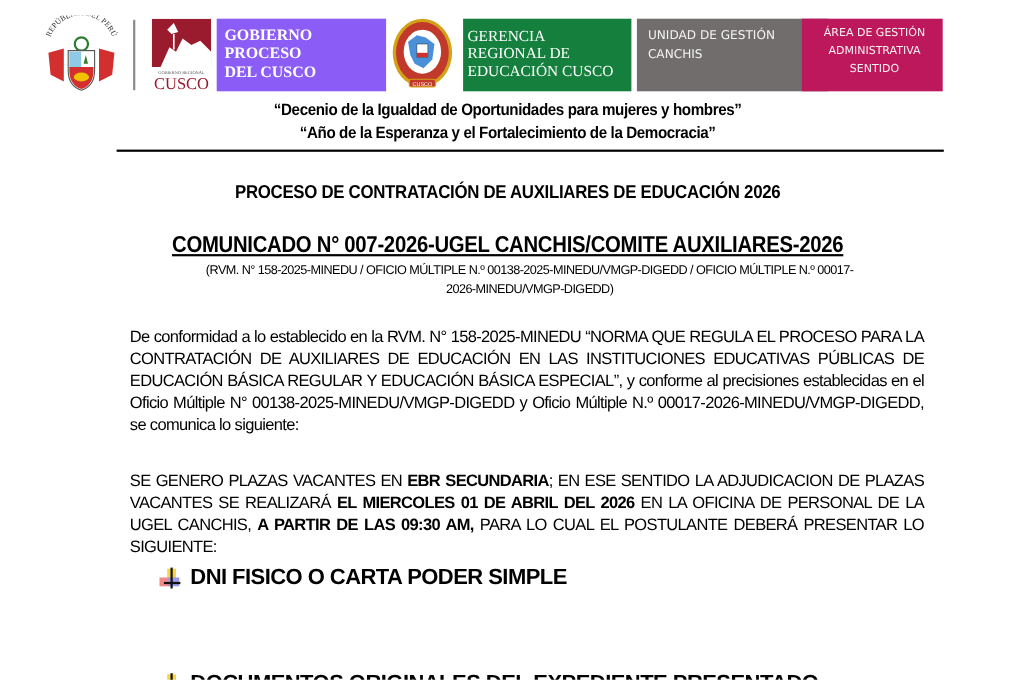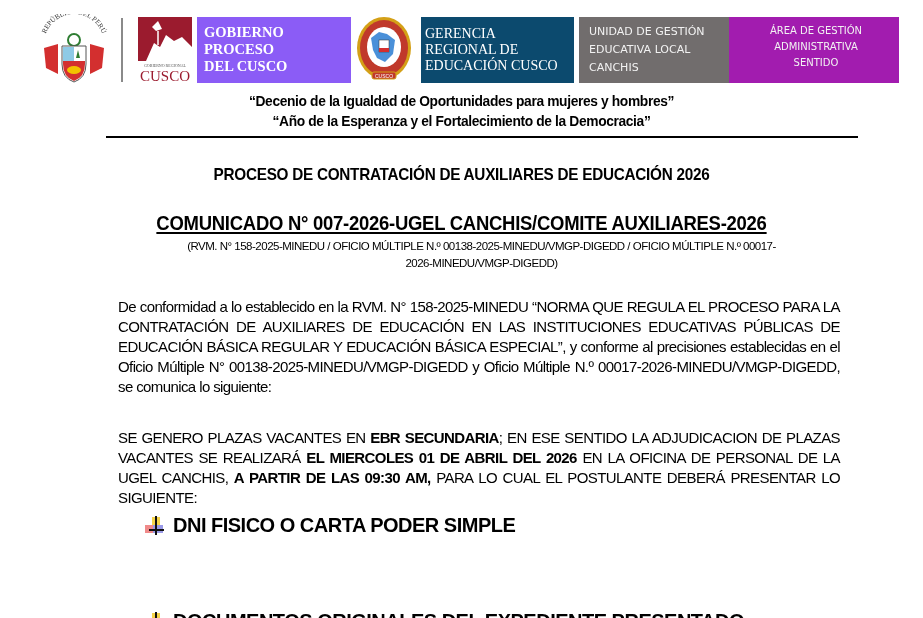--- a/index.html
+++ b/index.html
@@ -5,23 +5,23 @@
   html, body { margin:0; padding:0; background:#ffffff; }
   body { width:923px; height:618px; position:relative; overflow:hidden; font-family:"Liberation Sans", sans-serif; color:#000; }
   .abs { position:absolute; }
   
   .divider { left:121px; top:18px; width:2px; height:64px; background:#8a8a8a; }
   .coat { left:36px; top:14px; width:76px; height:72px; }
   .cusco-logo { left:138px; top:17px; width:54px; height:66px; }
   .box { top:17px; height:66px; box-sizing:border-box; }
   .box-red { left:197px; width:154px; background:#8b5cf6; color:#ffffff; font-family:"Liberation Serif", serif; font-weight:bold; font-size:14.5px; line-height:17px; padding:7px 0 0 7px; }
   .emblem { left:355px; top:14px; width:58px; height:70px; }
-  .box-lgray { left:421px; width:153px; background:#0c4a6e; color:#ffffff; font-family:"Liberation Serif", serif; font-size:14px; line-height:16px; padding:9px 0 0 4px; }
+  .box-lgray { left:421px; width:153px; background:#15803d; color:#ffffff; font-family:"Liberation Serif", serif; font-size:14px; line-height:16px; padding:9px 0 0 4px; }
   .box-dgray1 { left:579px; width:174px; background:#716d6d; color:#f2f2f2; font-family:"DejaVu Sans", sans-serif; font-size:11px; line-height:18px; padding:6px 0 0 10px; }
-  .box-dgray2 { left:729px; width:170px; background:#a21caf; color:#f2f2f2; font-family:"DejaVu Sans", sans-serif; font-size:10px; line-height:16px; padding:6px 0 0 4px; text-align:center; }
+  .box-dgray2 { left:729px; width:128px; background:#be185d; color:#f2f2f2; font-family:"DejaVu Sans", sans-serif; font-size:10px; line-height:16px; padding:6px 0 0 4px; text-align:center; }
   .box div { white-space:nowrap; }
   
   .slogan { left:0; width:963px; text-align:center; font-weight:bold; font-size:15px; line-height:19px; letter-spacing:-0.4px; transform:scaleX(0.92); transform-origin:center; }
   .rule { left:106px; top:136px; width:752px; height:2px; background:#000; }
   .proc-title { left:0; width:963px; top:165px; text-align:center; font-weight:bold; font-size:17px; letter-spacing:-0.3px; transform:scaleX(0.9); transform-origin:center; }
   .com-title { left:0; width:963px; top:211px; text-align:center; font-weight:bold; font-size:21px; text-decoration:underline; letter-spacing:-0.3px; transform:scaleX(0.88); transform-origin:center; }
   .refs { left:100px; width:763px; top:238px; text-align:center; font-size:11.5px; line-height:17px; letter-spacing:-0.5px; }
   .para { left:118px; width:722px; font-size:15px; line-height:20px; text-align:justify; text-align-last:left; letter-spacing:-0.6px; }
   .p1 { top:297px; }
   .p2 { top:428px; }
@@ -88,21 +88,20 @@
 </div>
 
 <div class="abs box box-lgray">
   <div>GERENCIA</div>
   <div>REGIONAL DE</div>
   <div>EDUCACIÓN CUSCO</div>
 </div>
 
 <div class="abs box box-dgray1">
   <div>UNIDAD DE GESTIÓN</div>
-  <div>EDUCATIVA LOCAL</div>
   <div>CANCHIS</div>
 </div>
 
 <div class="abs box box-dgray2">
   <div>ÁREA DE GESTIÓN</div>
   <div>ADMINISTRATIVA</div>
   <div>SENTIDO</div>
 </div>
 
 <div class="abs slogan" style="top:91px; left:-20px;">“Decenio de la Igualdad de Oportunidades para mujeres y hombres”</div>

